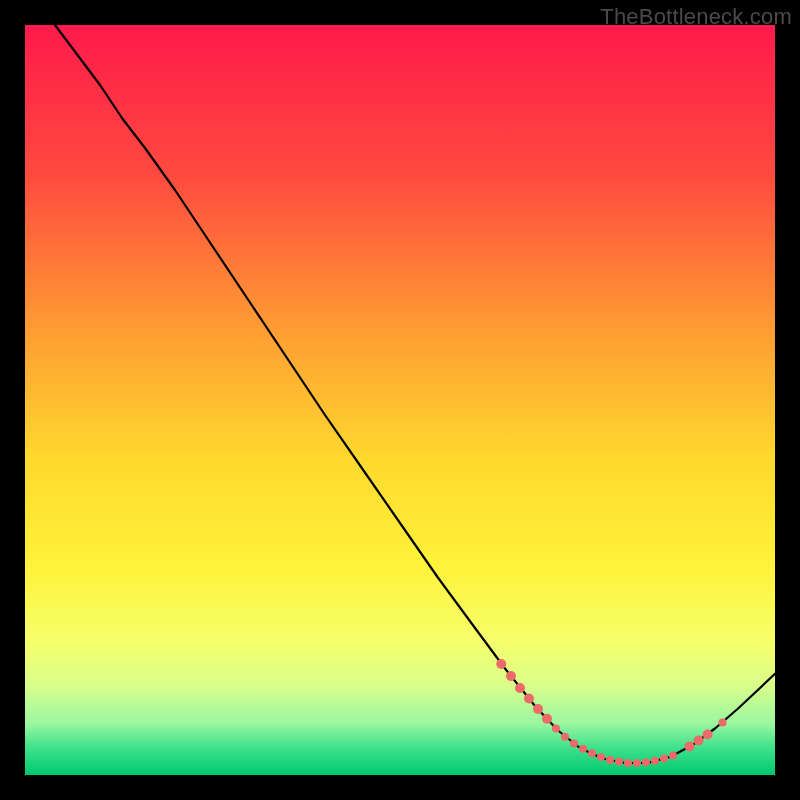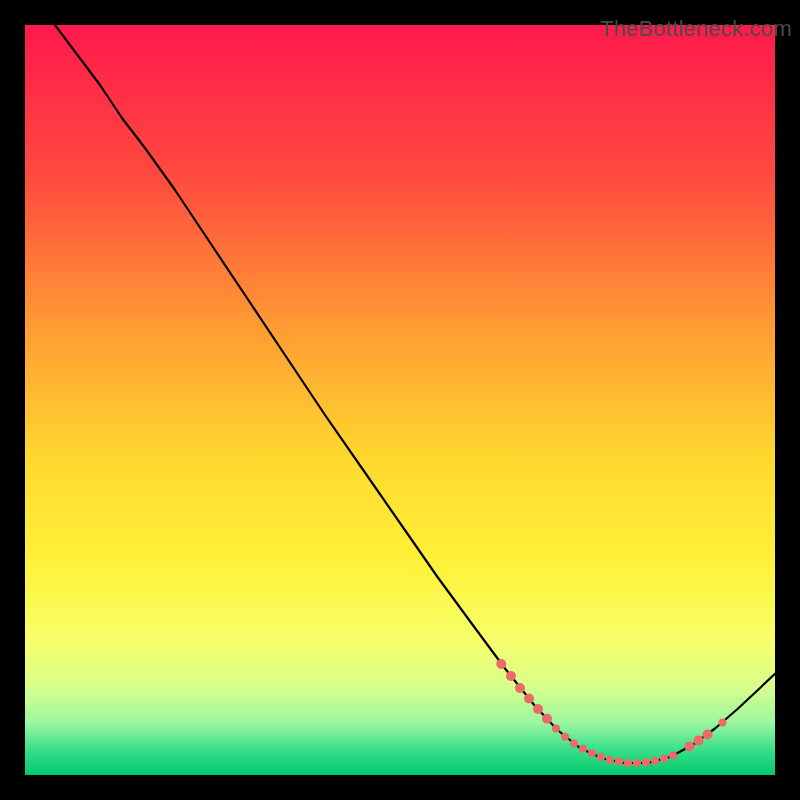--- a/index.html
+++ b/index.html
@@ -12,21 +12,21 @@
   }
   .plot-area {
     position: absolute;
     left: 25px;
     top: 25px;
     width: 750px;
     height: 750px;
   }
   .watermark {
     position: absolute;
-    top: 16px;
+    top: 4px;
     right: 8px;
     font-family: Arial, Helvetica, sans-serif;
     font-size: 22px;
     color: #4a4a4a;
     font-weight: 500;
     letter-spacing: 0.2px;
   }
   svg { display: block; }
 </style>
 </head>

